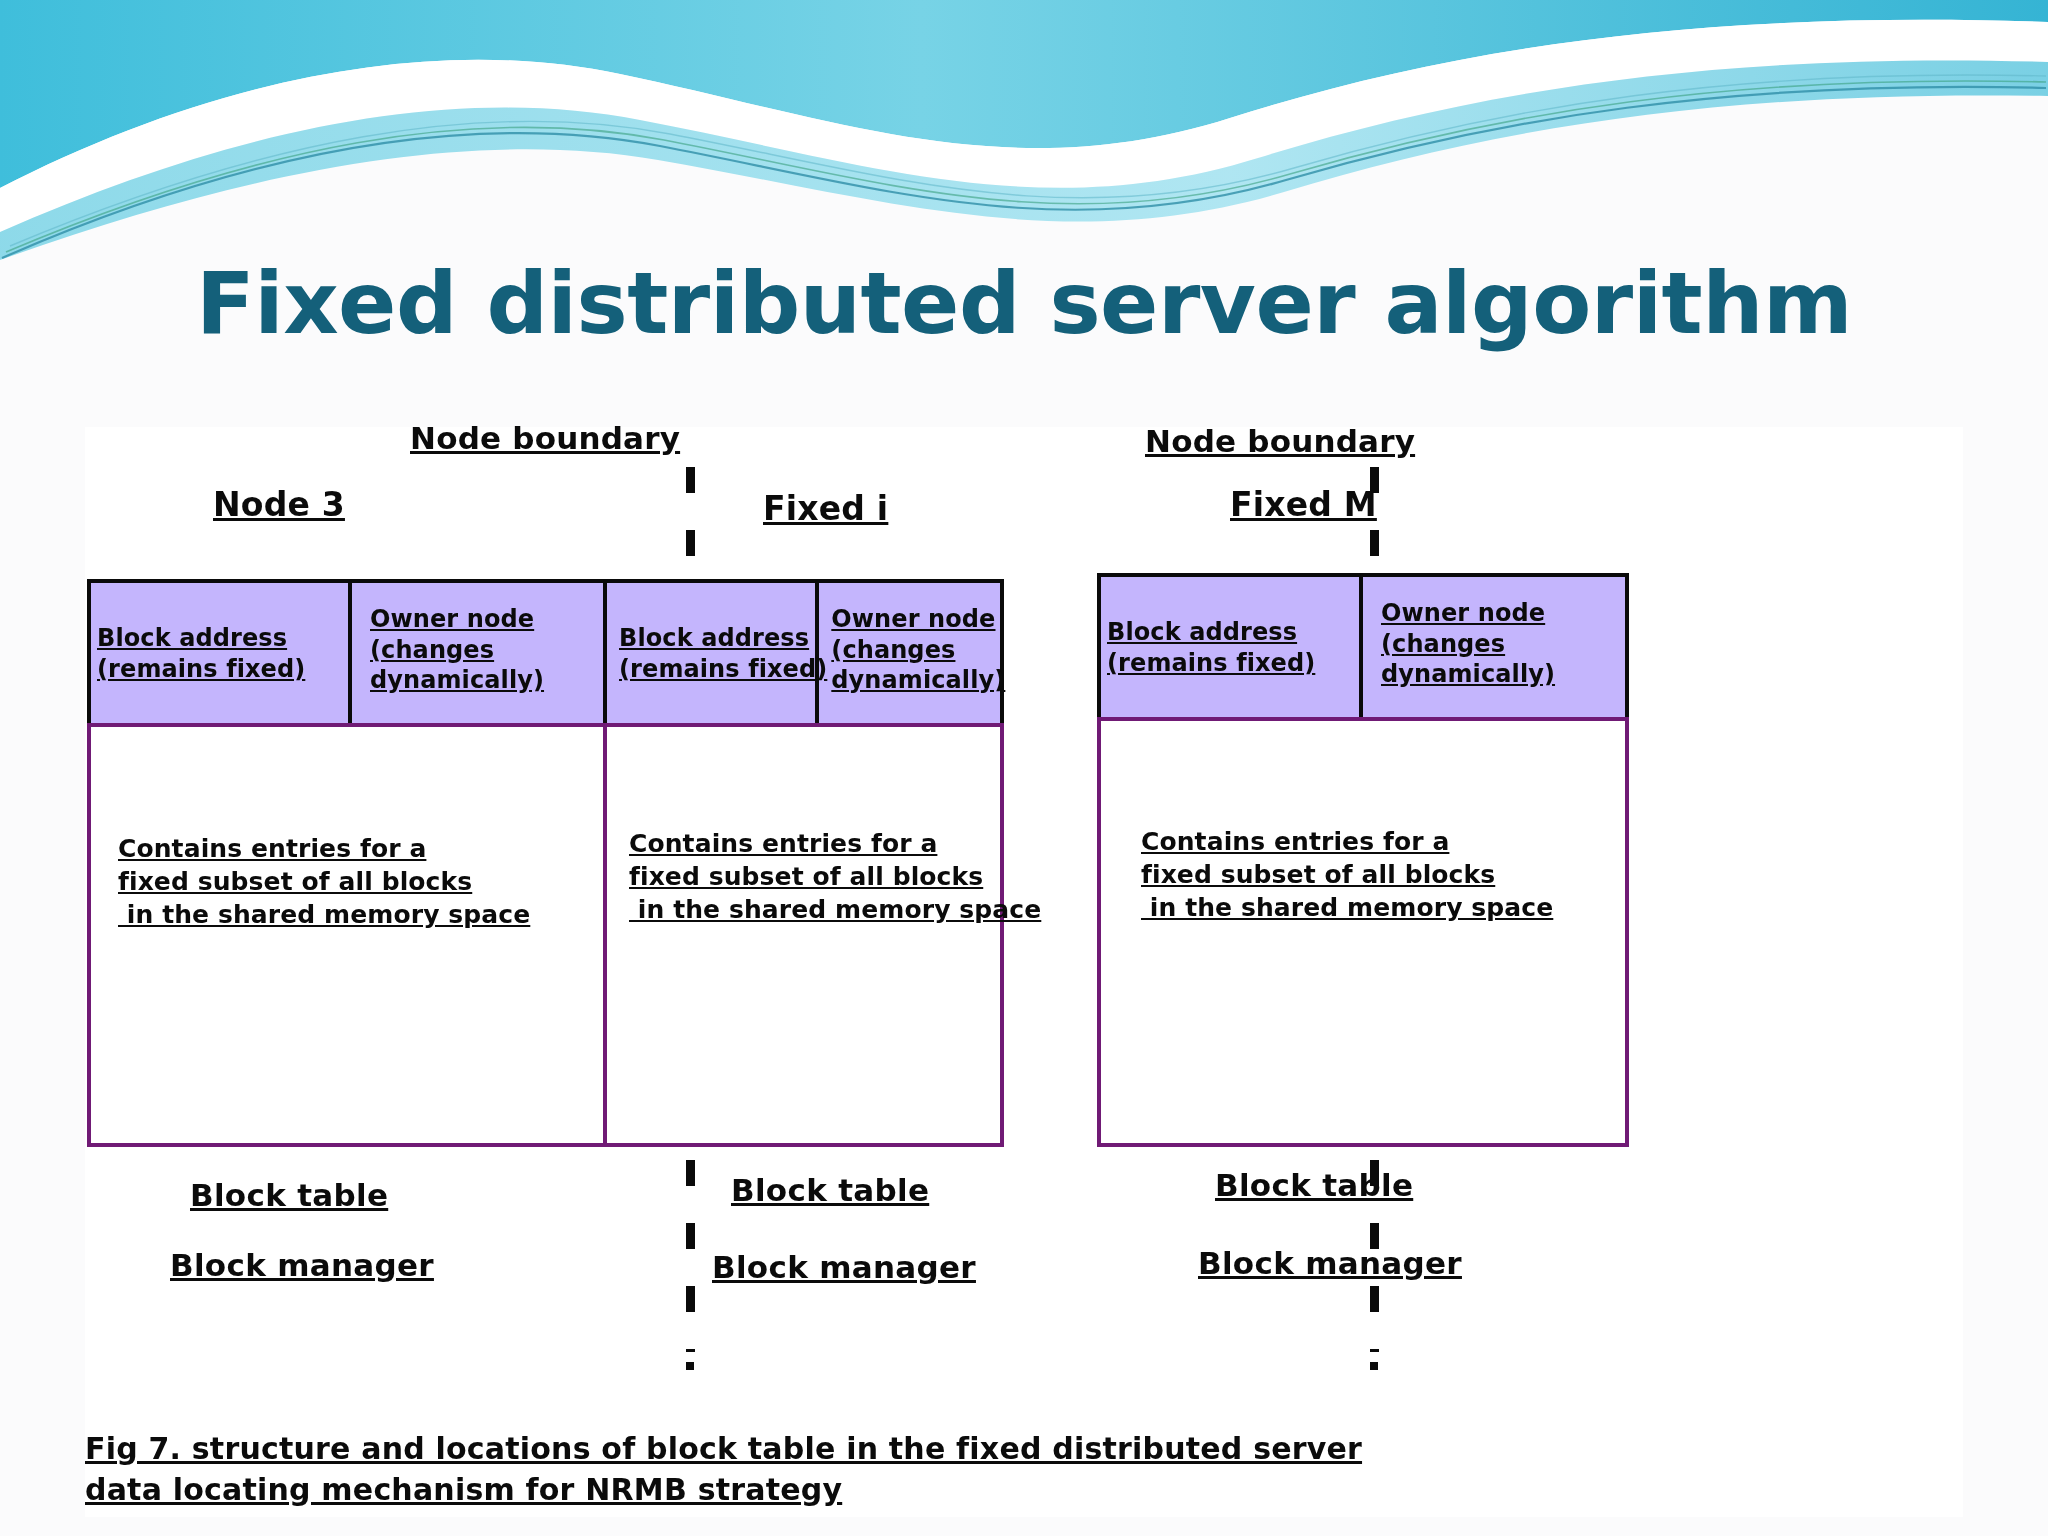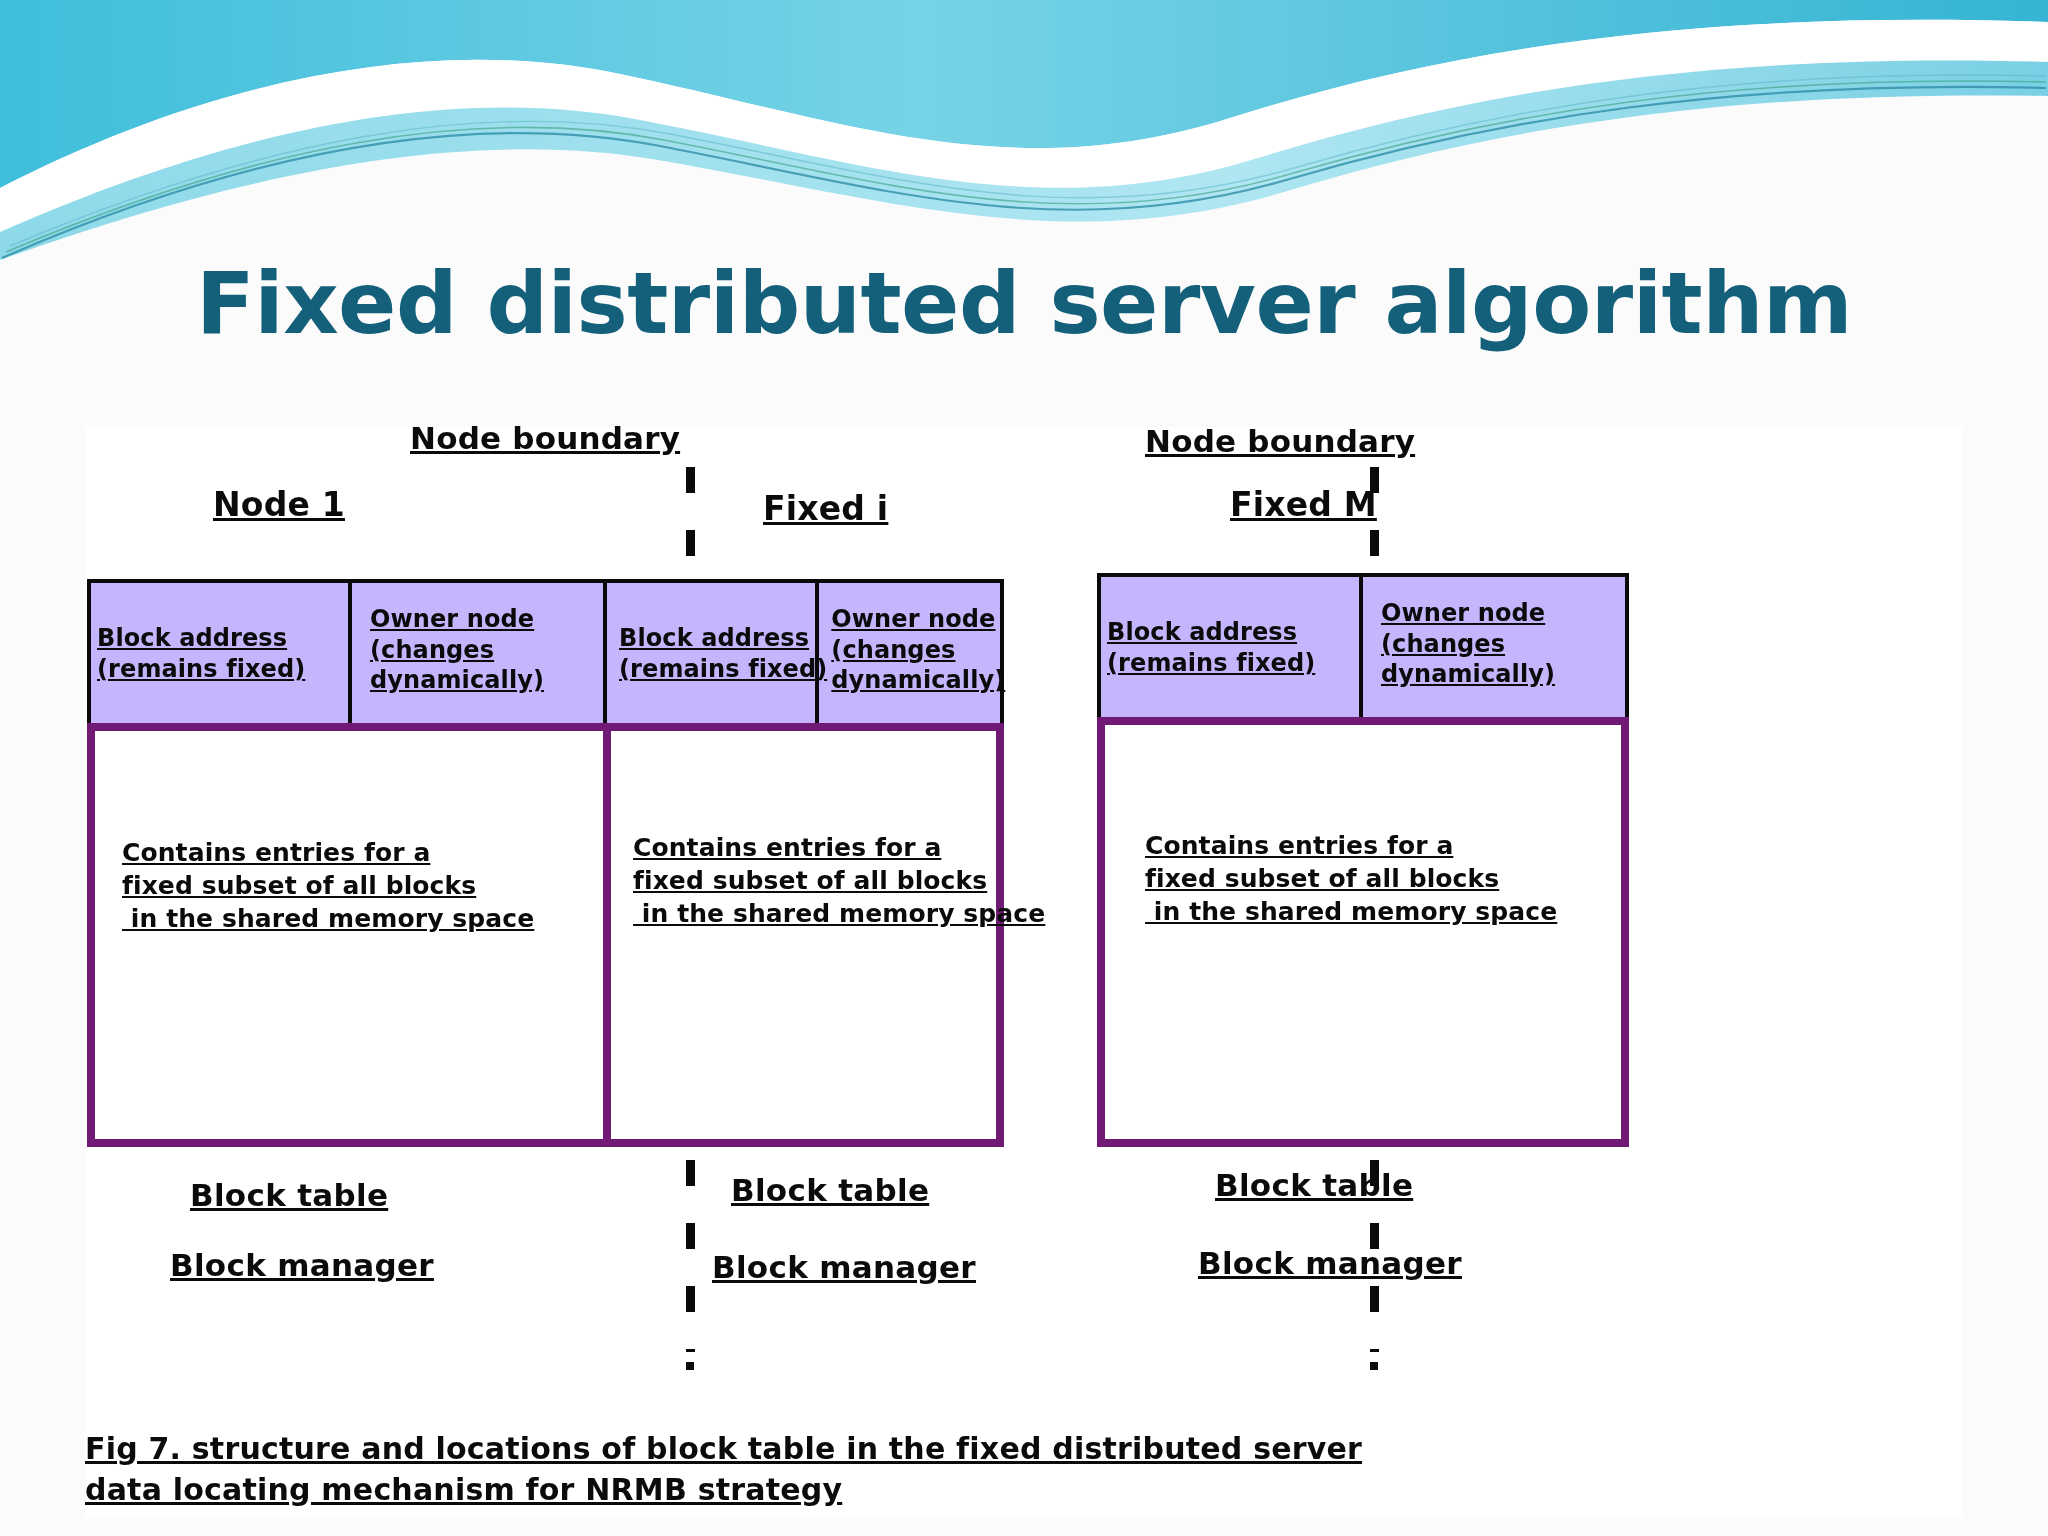--- a/index.html
+++ b/index.html
@@ -84,21 +84,21 @@
     box-sizing: border-box;
     position: relative;
     flex: 1 1 50%;
     display: flex;
     align-items: center;
   }
   .bt-head-cell.left { border-right: 4px solid #0a0a0a; }
   .bt-body {
     position: absolute;
     box-sizing: border-box;
-    border: 8px solid #701a75;
+    border: 4px solid #701a75;
     background: #ffffff;
   }
 
   
   .node-boundary-line {
     position: absolute;
     width: 9px;
     background-image: linear-gradient(to bottom,
         #0a0a0a 0px, #0a0a0a 26px,
         rgba(0,0,0,0) 26px, rgba(0,0,0,0) 63px);
@@ -166,21 +166,21 @@
   </div>
 
   <div id="slide-title">Fixed distributed server algorithm</div>
 
   <div id="figure-panel">
 
     <div class="fig-text boundary-label" style="left:325px; top:-7px;">Node boundary</div>
     <div class="fig-text boundary-label" style="left:1060px; top:-4px;">Node boundary</div>
 
     <div class="node-group">
-      <div class="fig-text node-label" style="left:128px; top:59px;">Node 1</div>
+      <div class="fig-text node-label" style="left:128px; top:59px;">Node 3</div>
 
       <div class="bt-head" style="left:2px; top:152px; width:530px; height:146px;">
         <div class="bt-head-cell left">
           <div class="fig-text cell-text" style="position:relative; left:6px; top:0;">Block address
 (remains fixed)</div>
         </div>
         <div class="bt-head-cell">
           <div class="fig-text cell-text" style="position:relative; left:18px; top:-4px;">Owner node
 (changes
 dynamically)</div>

